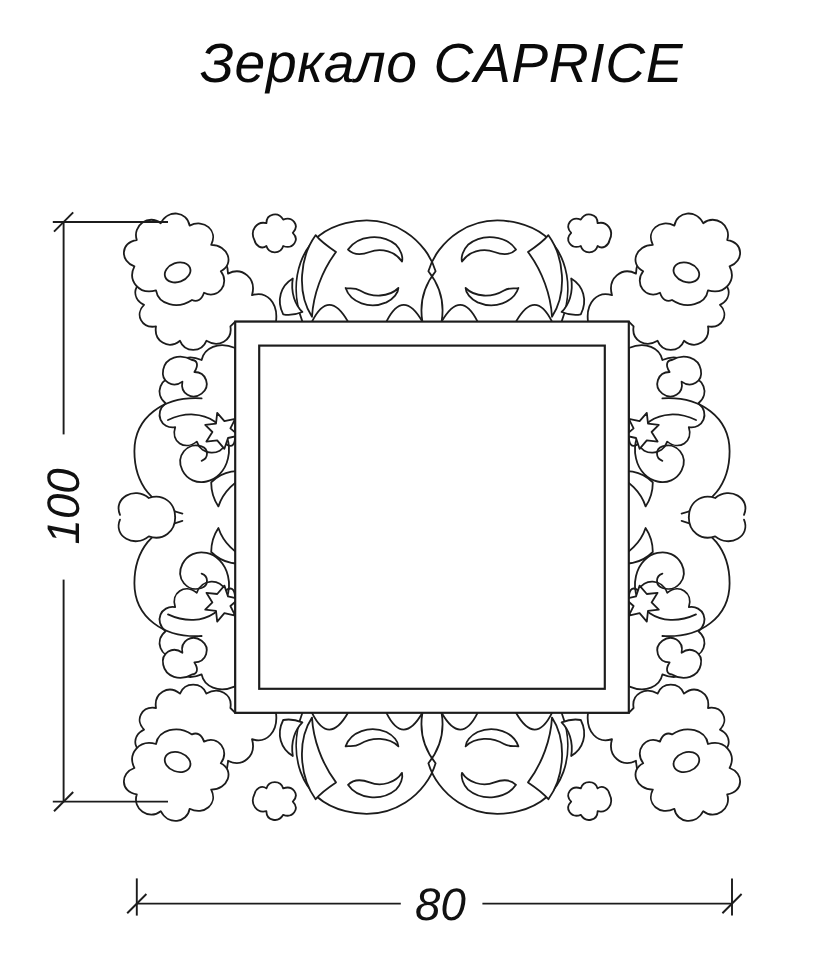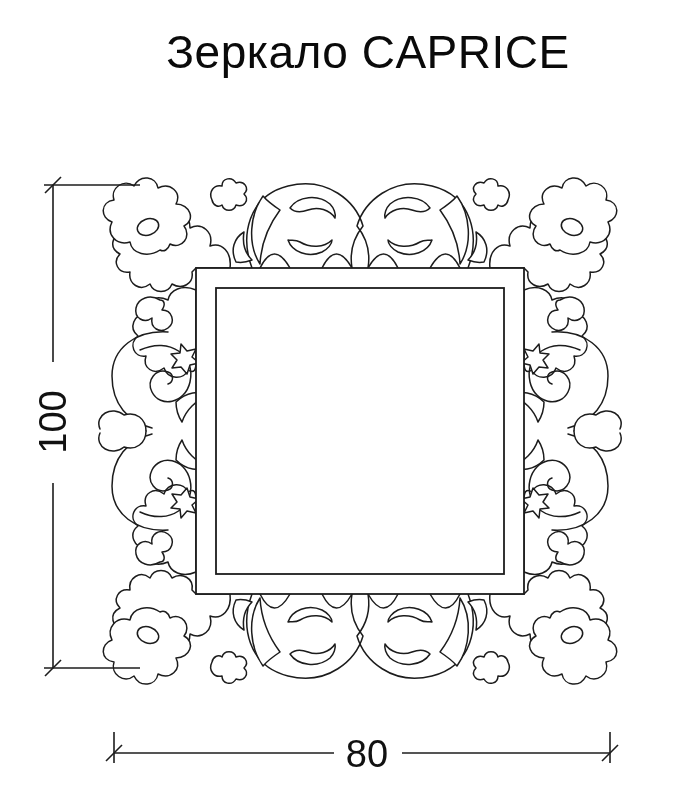--- a/index.html
+++ b/index.html
@@ -7,20 +7,21 @@
     padding: 0;
     background: #ffffff;
     font-family: "Liberation Sans", sans-serif;
   }
   .page {
     position: relative;
     width: 693px;
     height: 800px;
     background: #ffffff;
     overflow: hidden;
+    font-style: italic;
   }
   svg.drawing {
     position: absolute;
     left: 0;
     top: 0;
     width: 693px;
     height: 800px;
     display: block;
   }
   .title-text {

